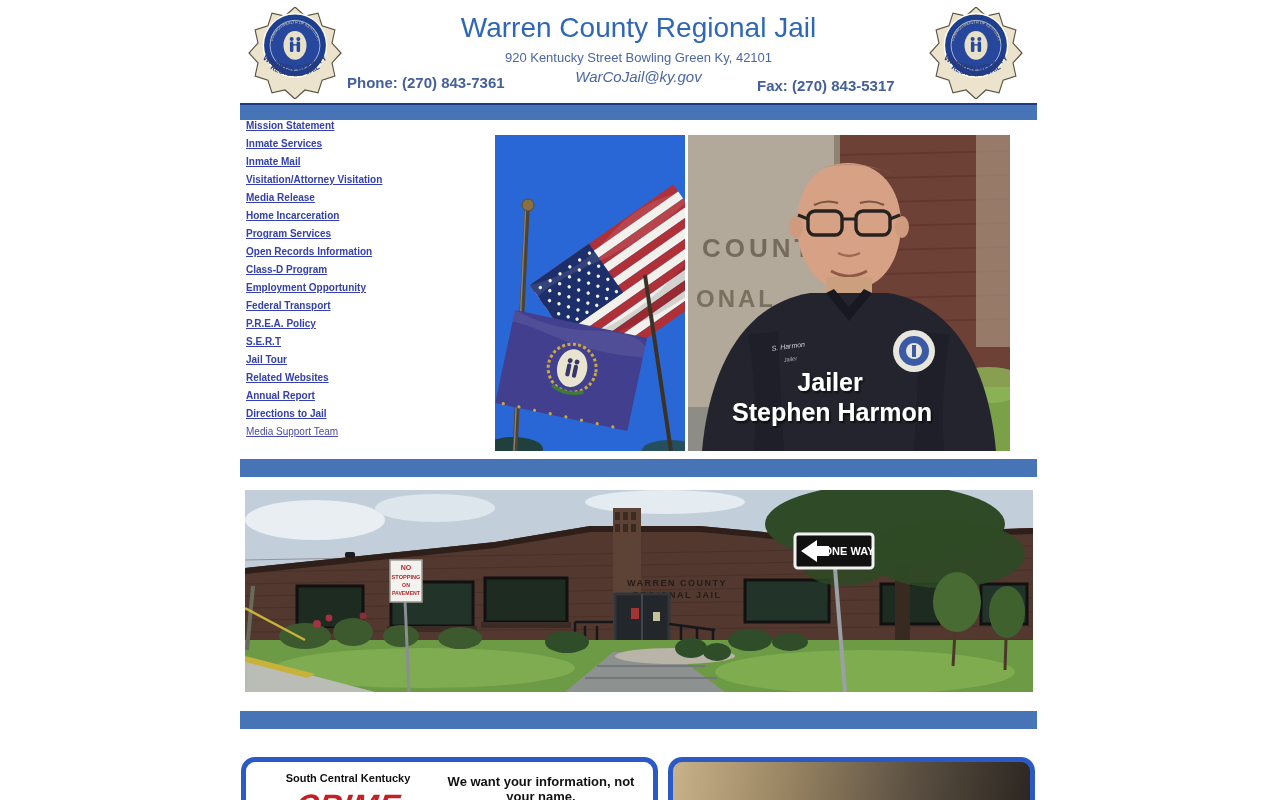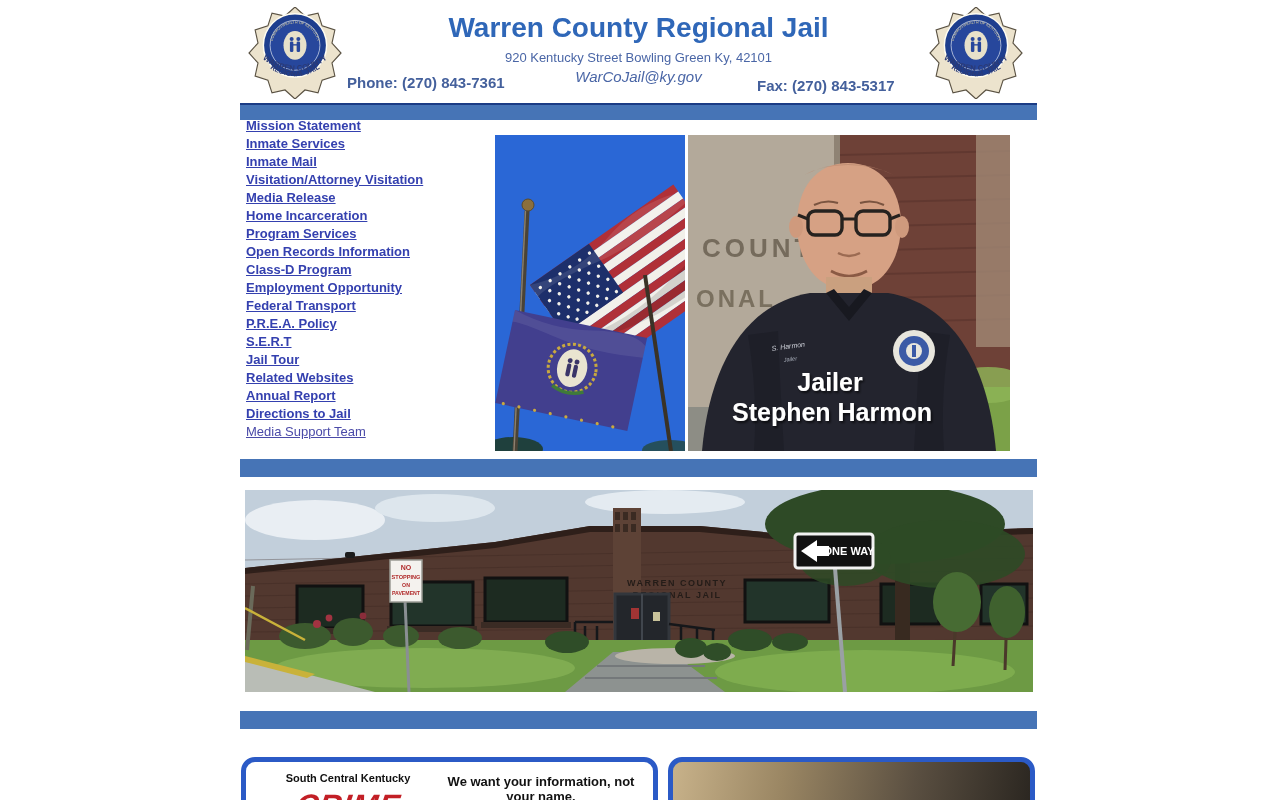--- a/index.html
+++ b/index.html
@@ -7,37 +7,37 @@
     width:1280px;height:800px;overflow:hidden;background:#ffffff;
     font-family:"Liberation Sans",sans-serif;position:relative;
   }
 
   
   .header{position:absolute;left:240px;top:0;width:797px;height:103px;}
   .seal{position:absolute;top:7px;width:96px;height:92px;}
   .seal-left{left:7px;}
   .seal-right{left:688px;}
   .site-title{position:absolute;left:0;top:12px;width:797px;text-align:center;
-    font-size:28px;font-weight:bold;color:#2f67b8;}
+    font-size:28px;font-weight:normal;color:#2f67b8;}
   .site-address{position:absolute;left:0;top:50px;width:797px;text-align:center;
     font-size:13px;color:#4a66a6;}
   .site-email{position:absolute;left:0;top:68px;width:797px;text-align:center;
     font-size:15px;font-style:italic;color:#4a66a6;cursor:pointer;}
   .site-phone{position:absolute;left:107px;top:74px;font-size:15px;font-weight:bold;color:#44609c;}
   .site-fax{position:absolute;left:517px;top:77px;font-size:15px;font-weight:bold;color:#44609c;}
 
   
   .bar{position:absolute;left:240px;width:797px;height:17px;background:#4674b6;}
   .bar1{top:103px;border-top:2px solid #1b3c85;height:15px;}
   .bar2{top:459px;height:18px;}
   .bar3{top:711px;height:18px;}
 
   
   .sidebar{position:absolute;left:246px;top:119px;width:245px;}
-  .side-link{display:block;font-size:13px;font-weight:bold;color:#3440af;
+  .side-link{display:block;font-size:10px;font-weight:bold;color:#3440af;
     text-decoration:underline;line-height:13px;margin-bottom:5px;cursor:pointer;}
   .side-link.gap{margin-top:2px;}
   .side-link.regular{font-weight:normal;color:#4a4aa8;}
 
   
   .hero-flags{position:absolute;left:495px;top:135px;width:190px;height:316px;}
   .hero-jailer{position:absolute;left:688px;top:135px;width:322px;height:316px;}
 
   
   .building{position:absolute;left:245px;top:490px;width:788px;height:202px;}

